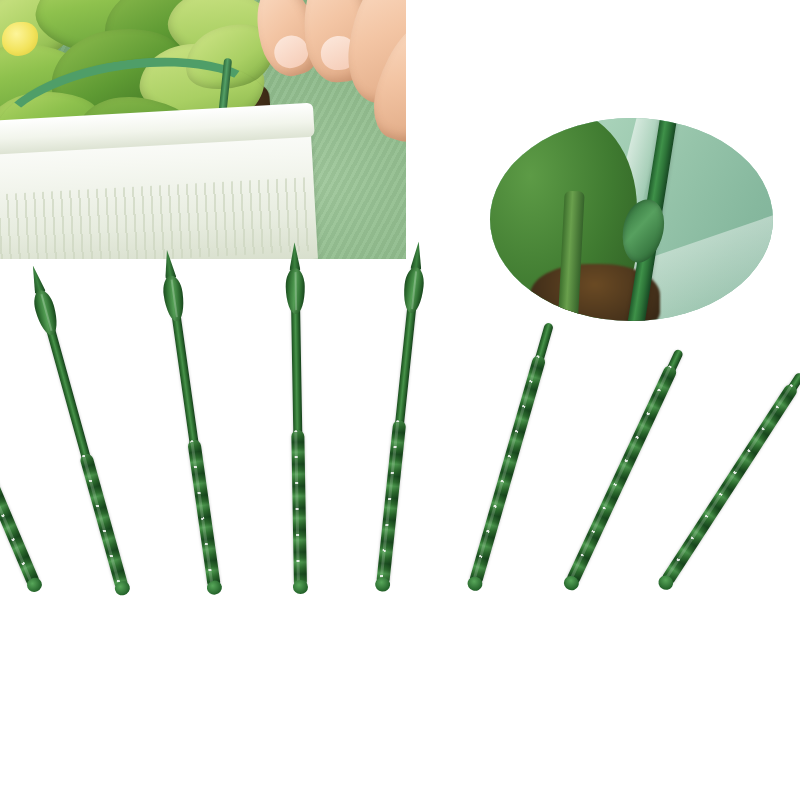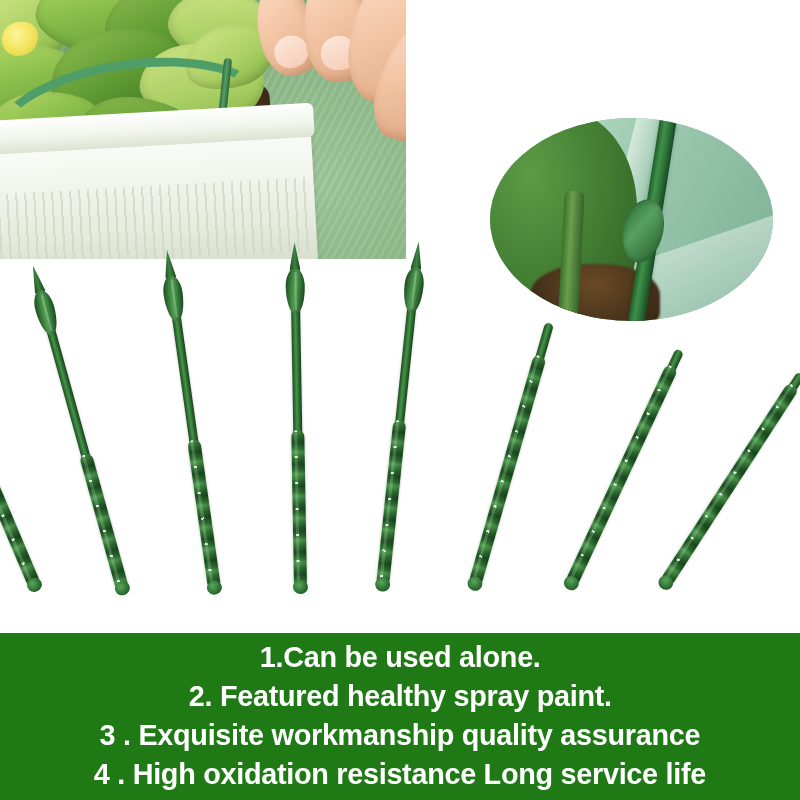--- a/index.html
+++ b/index.html
@@ -469,20 +469,14 @@
 
     <div class="stake" style="left:660px; top:74px; width:9px; height:250px; transform:rotate(33deg);">
       <div class="shaft"></div>
       <div class="beaded" style="height:236px;">
         <div class="dots" style="top:0; height:100%;"></div>
       </div>
       <div class="endcap"></div>
     </div>
   </div>
 
-  <div class="banner">
-    <div class="feature-line l1">1.Can be used alone.</div>
-    <div class="feature-line l2">2. Featured healthy spray paint.</div>
-    <div class="feature-line l3">3 . Exquisite workmanship quality assurance</div>
-    <div class="feature-line l4">4 . High oxidation resistance Long service life</div>
-  </div>
 
 </div>
 
 </body></html>

